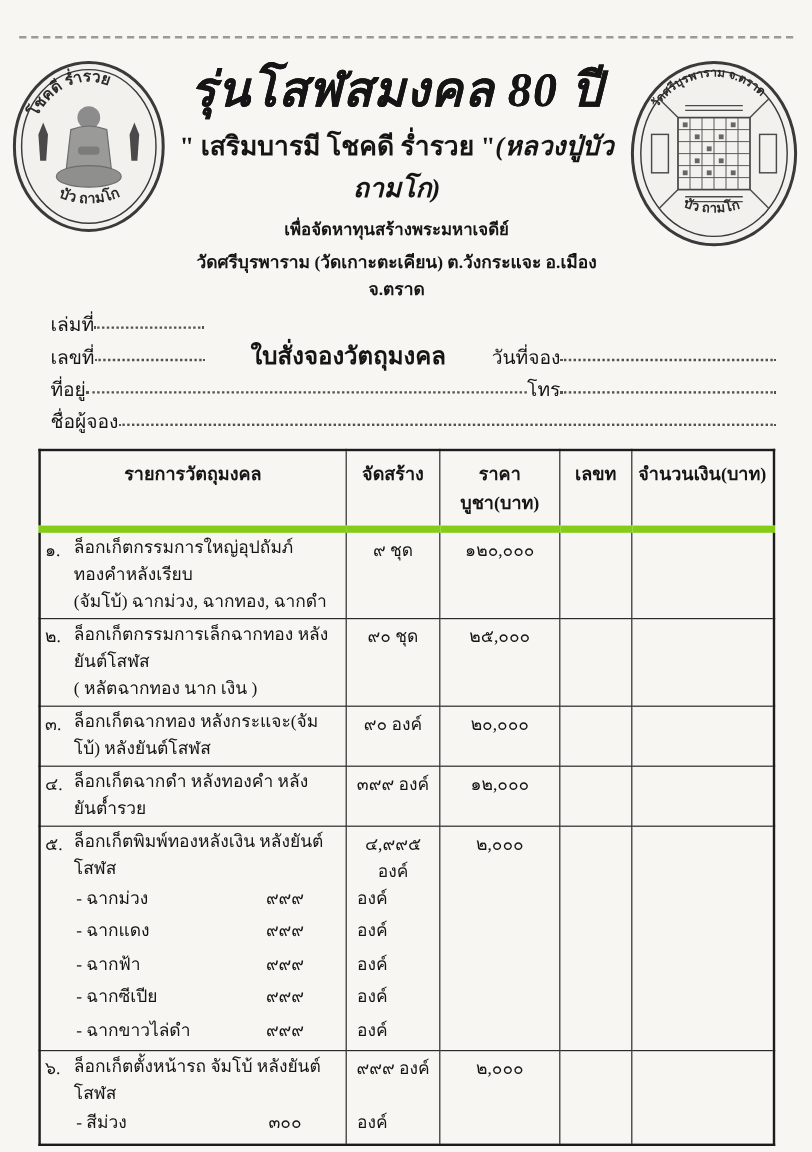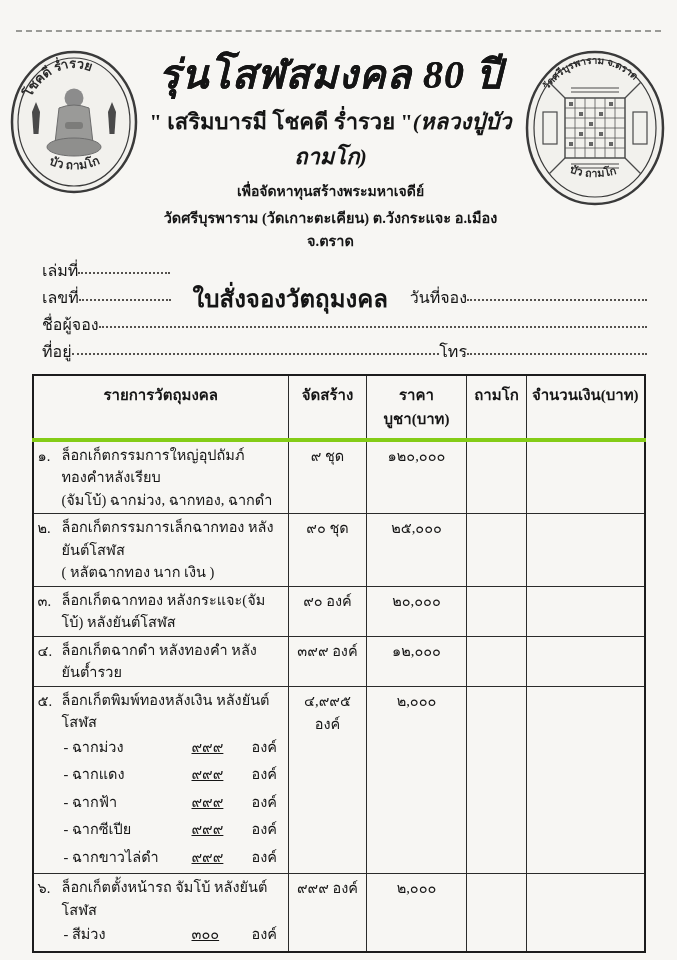--- a/index.html
+++ b/index.html
@@ -20,36 +20,36 @@
   .subtitle-monk{font-style:italic;}
   .purpose{font-size:14px;font-weight:bold;margin-top:6px;}
   .temple{font-size:14.5px;font-weight:bold;margin-top:4px;}
   
   .meta{padding:4px 30px 0 42px;font-size:16px;}
   .meta-row{display:flex;align-items:flex-start;margin-top:2px;}
   .dots{border-bottom:2px dotted #55524e;display:inline-block;height:14px;}
   .dots-sm{width:92px;}
   .dots-md{width:180px;}
   .dots-fill{flex:1 1 auto;}
-  .form-title{flex:1 1 auto;text-align:center;font-size:24px;font-weight:bold;line-height:1;position:relative;top:2px;}
+  .form-title{flex:1 1 auto;text-align:center;font-size:20px;font-weight:bold;line-height:1;position:relative;top:2px;}
   .label{white-space:nowrap;}
   
   table.order{border-collapse:collapse;width:612px;margin:10px auto 0 auto;
     border:2px solid #1c1c1c;font-size:14.5px;table-layout:fixed;}
   table.order th,table.order td{border:1px solid #2b2b2b;padding:2px 4px;vertical-align:top;}
-  table.order th{font-size:15px;font-weight:bold;text-align:center;padding:7px 2px;border-bottom:4px solid #84cc16;margin-top:20px;}
+  table.order th{font-size:15px;font-weight:bold;text-align:center;padding:7px 2px;border-bottom:6px solid #84cc16;margin-top:20px;}
   col.c-item{width:256px;}col.c-made{width:78px;}col.c-price{width:100px;}col.c-qty{width:60px;}col.c-amt{width:118px;}
   td.item-cell{padding:5px 4px 4px 6px;}
   .item-line{display:flex;}
   .item-no{width:24px;flex:0 0 auto;text-align:left;}
   .item-name{flex:1 1 auto;line-height:1.55;}
   td.made-cell,td.price-cell{text-align:center;padding-top:8px;}
-  .subrow{display:flex;padding-left:26px;line-height:1.9;}
+  .subrow{display:flex;padding-left:26px;line-height:1.9;gap:23px;}
   .sublabel{flex:0 0 128px;}
-  .subqty{flex:0 0 46px;text-align:left;text-decoration:underline;}
+  .subqty{flex:0 0 46px;text-align:center;}
   .subunit{flex:0 0 auto;margin-left:14px;}
   tr.r1 td{height:50px;}
   tr.r2 td{height:48px;}
   tr.r3 td{height:30px;}
   tr.r4 td{height:26px;}
   .seal svg{display:block;}
 </style>
 </head>
 <body>
 
@@ -143,45 +143,45 @@
         <span class="dots dots-sm"></span>
     </div>
     <div class="meta-row">
       <span class="label">เลขที่</span>
         <span class="dots dots-sm"></span>
       <span class="form-title">ใบสั่งจองวัตถุมงคล</span>
       <span class="label">วันที่จอง</span>
         <span class="dots dots-md"></span>
     </div>
     <div class="meta-row">
-      <span class="label">ชื่อผู้จอง</span>
-        <span class="dots dots-fill"></span>
-    </div>
-    <div class="meta-row">
       <span class="label">ที่อยู่</span>
         <span class="dots dots-fill"></span>
       <span class="label">โทร</span>
         <span class="dots dots-md"></span>
+    </div>
+    <div class="meta-row">
+      <span class="label">ชื่อผู้จอง</span>
+        <span class="dots dots-fill"></span>
     </div>
   </div>
 
   <table class="order">
     <colgroup>
       <col class="c-item">
         <col class="c-made">
         <col class="c-price">
         <col class="c-qty">
         <col class="c-amt">
     </colgroup>
     <thead>
       <tr>
         <th>รายการวัตถุมงคล</th>
         <th>จัดสร้าง</th>
         <th>ราคาบูชา(บาท)</th>
-        <th>ถามโก</th>
+        <th>เลขท</th>
         <th>จำนวนเงิน(บาท)</th>
       </tr>
     </thead>
     <tbody>
       <tr class="r1">
         <td class="item-cell">
           <div class="item-line">
               <span class="item-no">๑.</span>
           <span class="item-name"><span>ล็อกเก็ตกรรมการใหญ่อุปถัมภ์ ทองคำหลังเรียบ</span><br><span>(จัมโบ้) ฉากม่วง, ฉากทอง, ฉากดำ</span></span>
             </div>

